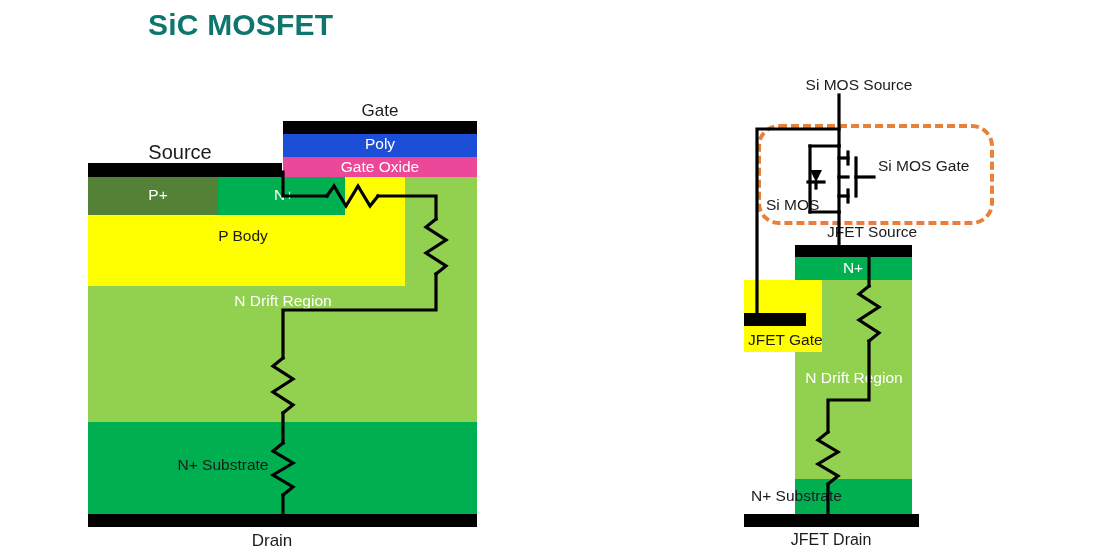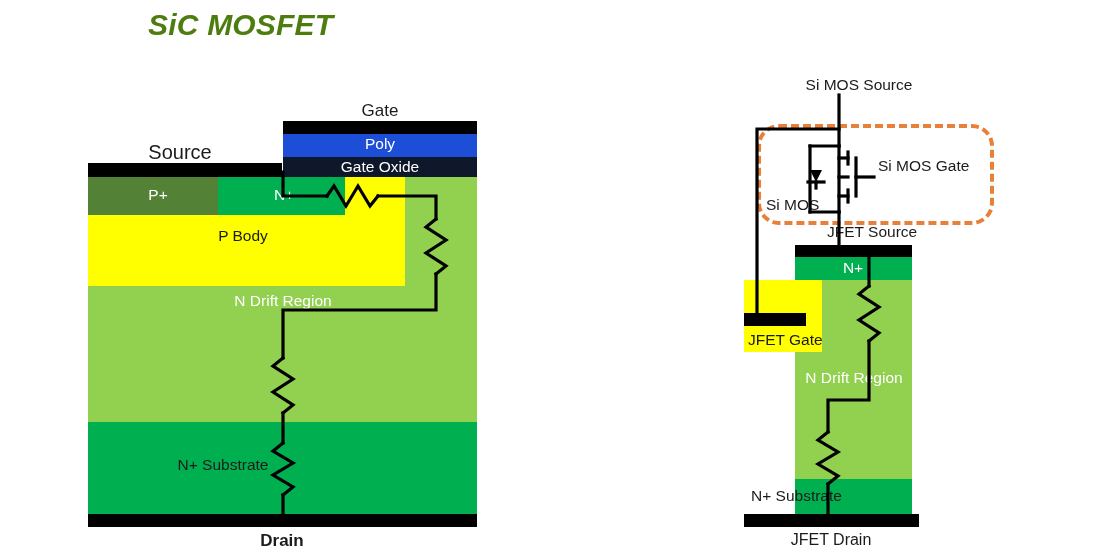--- a/index.html
+++ b/index.html
@@ -16,24 +16,23 @@
     overflow: hidden;
   }
   .stage {
     position: absolute;
     inset: 0;
   }
   .title {
     position: absolute;
     font-size: 30px;
     font-weight: bold;
-    color: #4d7c0f;
+    color: #0f766e;
     letter-spacing: 0.2px;
     white-space: nowrap;
-    font-style: italic;
   }
   #title-left  { left: 148px; top: 8px; }
   #title-right { left: 676px; top: 8px; }
 
   
   .blk {
     position: absolute;
     box-sizing: border-box;
   }
   .lbl {
@@ -77,21 +76,21 @@
     <div class="lbl lbl-c" style="left:380px; top:101px; font-size:17px;">Gate</div>
 
     <div class="lbl lbl-c" style="left:180px; top:141px; font-size:20px;">Source</div>
 
     <div class="blk metal" style="left:283px; top:121px; width:194px; height:13px;"></div>
 
     <div class="blk" style="left:283px; top:134px; width:194px; height:34px; background:#1d4ed8;">
       <div class="lbl lbl-w lbl-c" style="left:97px; top:1px;">Poly</div>
     </div>
 
-    <div class="blk" style="left:283px; top:157px; width:194px; height:23px; background:#0f172a;">
+    <div class="blk" style="left:283px; top:157px; width:194px; height:23px; background:#ec4899;">
       <div class="lbl lbl-w lbl-c" style="left:97px; top:1px;">Gate Oxide</div>
     </div>
 
     <div class="blk metal" style="left:88px; top:163px; width:194px; height:14px;"></div>
 
     <div class="blk" style="left:88px; top:177px; width:389px; height:245px; background:#92d050;">
       <div class="lbl lbl-w lbl-c" style="left:195px; top:115px;">N Drift Region</div>
     </div>
 
     <div class="blk" style="left:88px; top:177px; width:317px; height:109px; background:#ffff00;">
@@ -105,21 +104,21 @@
     <div class="blk" style="left:88px; top:177px; width:130px; height:38px; background:#538135;">
       <div class="lbl lbl-w lbl-c" style="left:70px; top:9px;">P+</div>
     </div>
 
     <div class="blk" style="left:88px; top:422px; width:389px; height:92px; background:#00b050;">
       <div class="lbl lbl-c" style="left:135px; top:34px;">N+ Substrate</div>
     </div>
 
     <div class="blk metal" style="left:88px; top:514px; width:389px; height:13px;"></div>
 
-    <div class="lbl lbl-c" style="left:282px; top:531px; font-size:17px;font-weight:bold;">Drain</div>
+    <div class="lbl lbl-c" style="left:272px; top:531px; font-size:17px;">Drain</div>
   </div>
 
   <div>
 
     <div class="lbl lbl-c" style="left:839px; top:76px; font-size:15.5px;margin-left:20px;">Si MOS Source</div>
 
     <div class="lbl" style="left:878px; top:157px;">Si MOS Gate</div>
 
     <div class="dashbox" style="left:757px; top:124px; width:237px; height:101px;"></div>
 

